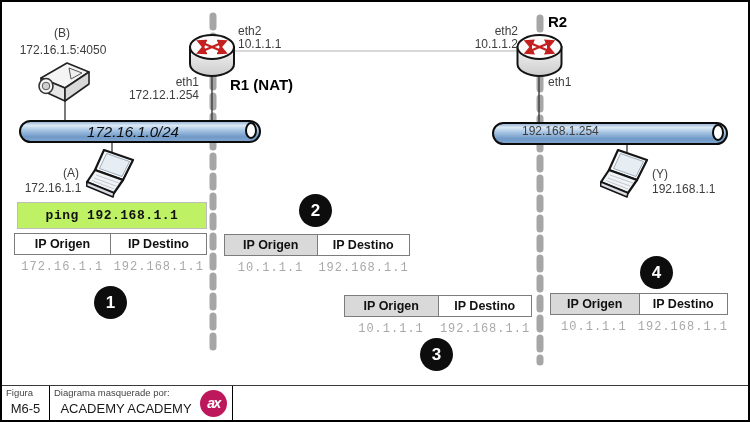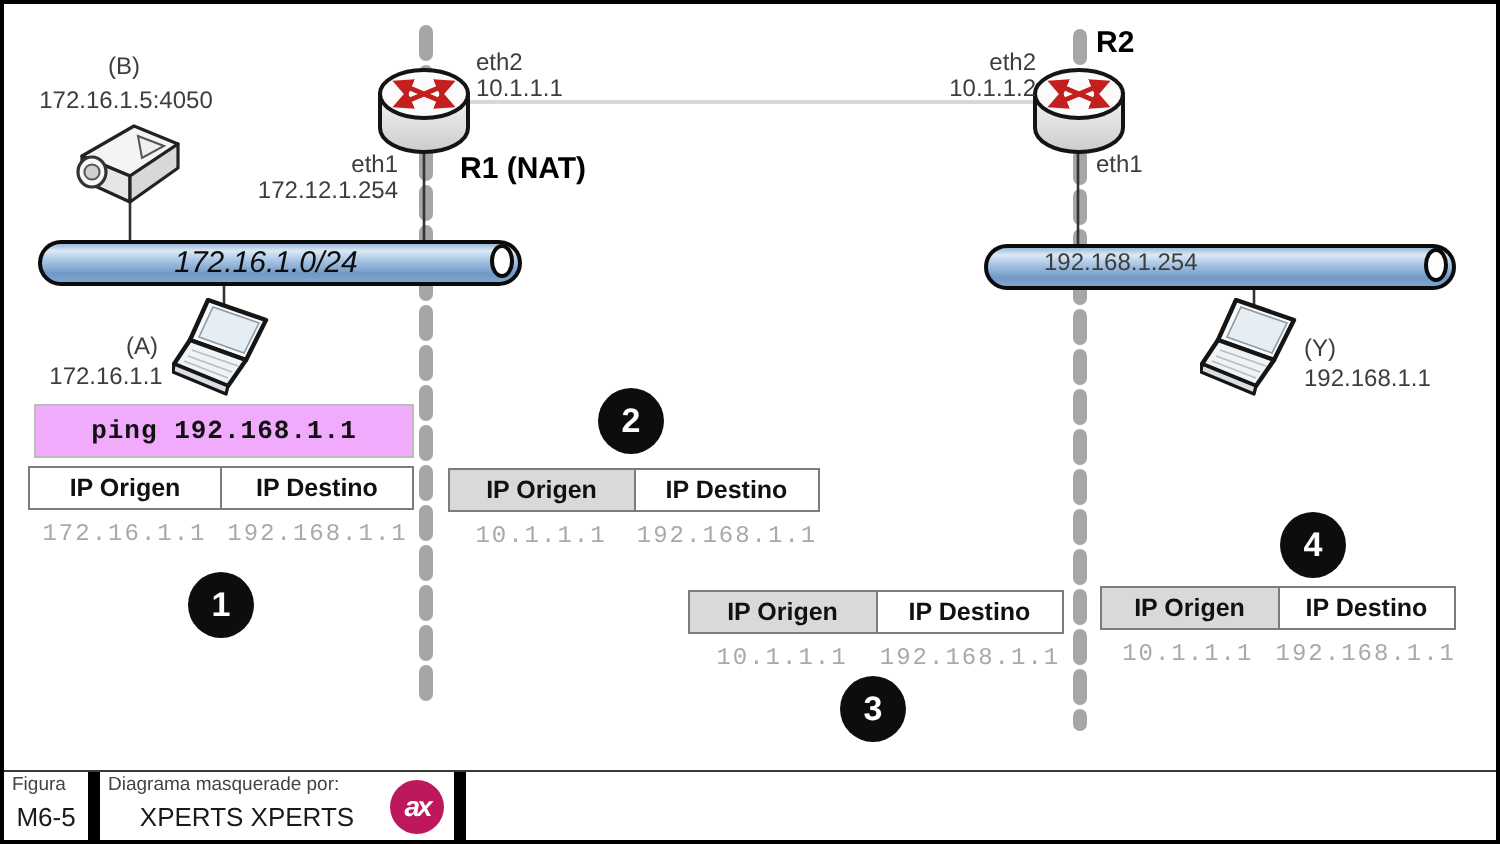--- a/index.html
+++ b/index.html
@@ -19,21 +19,21 @@
     background:linear-gradient(180deg,#9cb8d8 0%,#dce9f6 18%,#a5c3e2 45%,#7099c7 78%,#7fa5ce 100%);
     text-align:center;font-size:15px;color:#0d0d0d;line-height:19px;
   }
   .pipe .cap{
     position:absolute;right:2px;top:0px;width:12px;height:17px;background:#fff;
     border:2px solid #0b0b0b;border-radius:50%;
   }
   .pipe .pipetext{position:relative;z-index:2;padding-right:14px;font-style:italic;}
   .pingbox{
     position:absolute;left:15px;top:200px;width:190px;height:27px;
-    border:1px solid #bdbdbd;background:#f0abfc;text-align:center;
+    border:1px solid #bdbdbd;background:#bef264;text-align:center;
     font-family:"Liberation Mono",monospace;font-weight:700;font-size:13px;
     line-height:25px;color:#111;letter-spacing:0.5px;
   }
   .flow{position:absolute;}
   .hdr-row{display:flex;}
   .hdr{
     flex:1;height:22px;border:1px solid #7c7c7c;background:#fff;
     font-size:12.5px;font-weight:bold;color:#111;text-align:center;line-height:20px;
   }
   .hdr + .hdr{margin-left:-1px;}
@@ -45,21 +45,21 @@
   }
   .badge{
     position:absolute;width:33px;height:33px;border-radius:50%;background:#0d0d0d;
     color:#fff;font-size:17px;font-weight:bold;display:flex;align-items:center;
     justify-content:center;
   }
   #footer{
     position:absolute;left:0;right:0;bottom:0;height:35px;border-top:1.5px solid #3a3a3a;
     display:flex;background:#fff;
   }
-  .fcell{position:relative;border-right:6px solid #000000;padding:1px 4px 2px 4px;
+  .fcell{position:relative;border-right:1px solid #000000;padding:1px 4px 2px 4px;
     display:flex;flex-direction:column;}
   .fcell .flabel{font-size:9.5px;color:#444;line-height:11px;}
   .fcell .fvalue{font-size:13px;color:#1a1a1a;text-align:center;flex:1;
     display:flex;align-items:center;justify-content:center;white-space:nowrap;}
   #f-author .fvalue{justify-content:center;padding-right:30px;}
   #logo{
     position:absolute;right:5px;top:3.5px;width:27px;height:27px;border-radius:50%;
     background:#be185d;color:#fff;font-weight:bold;font-style:italic;font-size:14px;
     letter-spacing:-1.5px;display:flex;align-items:center;justify-content:center;
   }
@@ -200,19 +200,19 @@
   <div class="badge" style="left:418px;top:336px;">3</div>
   <div class="badge" style="left:638px;top:254px;">4</div>
 
   <div id="footer">
     <div class="fcell" style="width:48px;">
       <div class="flabel">Figura</div>
       <div class="fvalue">M6-5</div>
     </div>
     <div class="fcell" id="f-author" style="width:183px;">
       <div class="flabel">Diagrama masquerade por:</div>
-      <div class="fvalue">XPERTS XPERTS</div>
+      <div class="fvalue">ACADEMY ACADEMY</div>
       <div id="logo">ax</div>
     </div>
     <div class="fcell fspacer"></div>
   </div>
 
 </div>
 
 </body></html>

